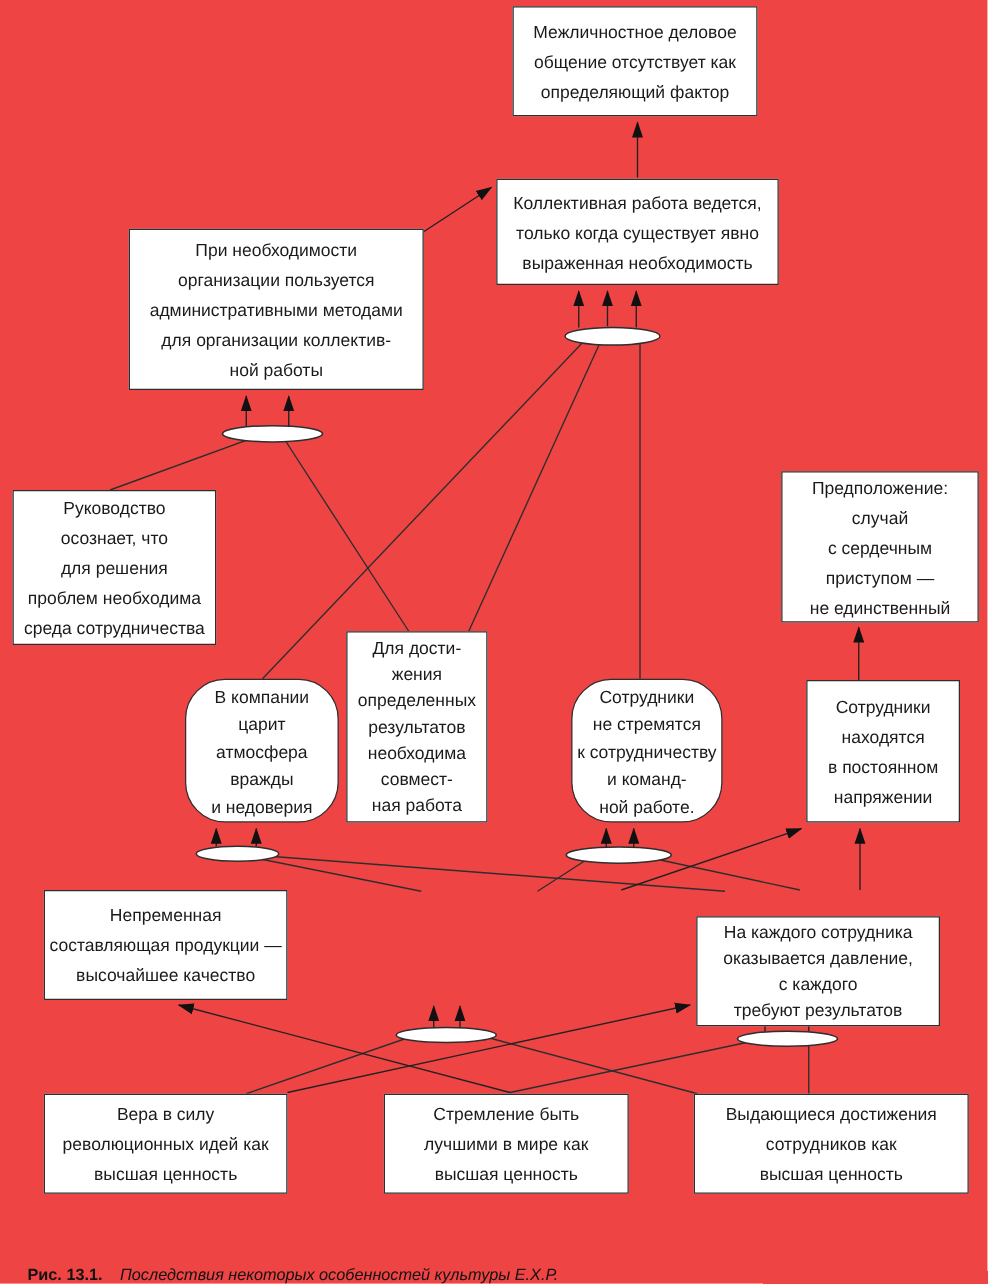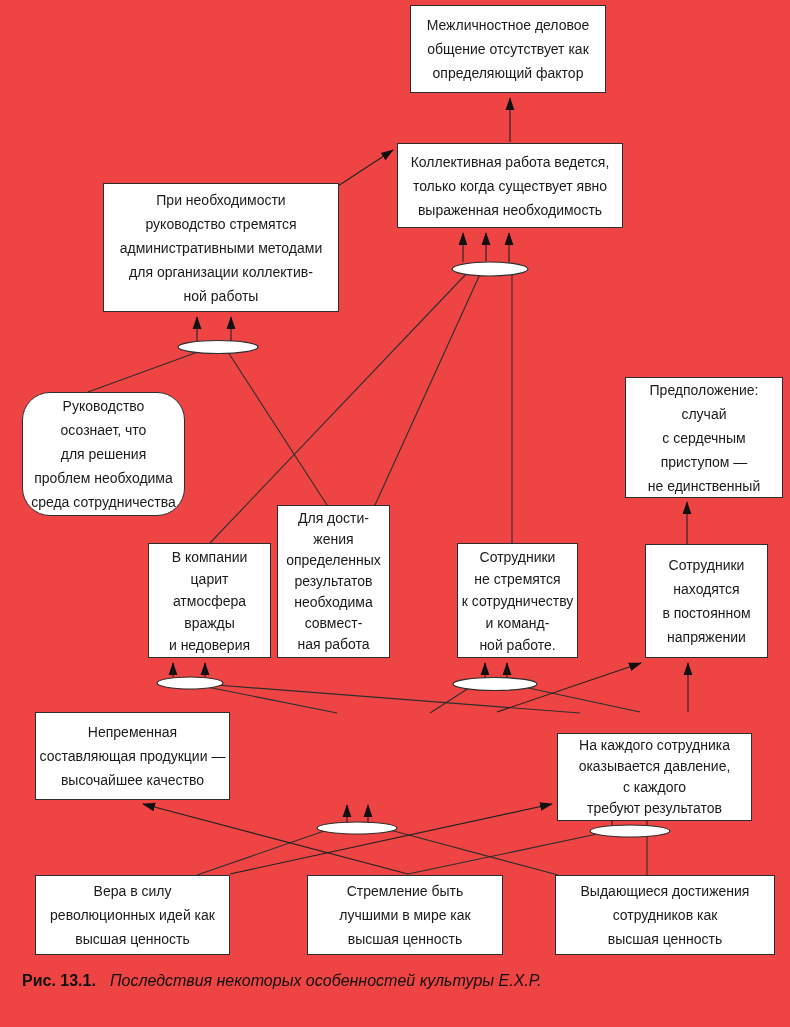--- a/index.html
+++ b/index.html
@@ -24,28 +24,28 @@
     background: #ffffff;
     display: flex;
     align-items: center;
     justify-content: center;
     text-align: center;
     white-space: pre-line;
     font-size: 14px;
     line-height: 24px;
     padding: 0 1px;
   }
-  .lh22 { line-height: 22px; }
+  .lh22 { line-height: 22px; border-radius: 32px; }
   .lh21 { line-height: 21px; }
   .caption {
     position: absolute;
     left: 22px;
-    top: 972px;
+    top: 1012px;
     width: 750px;
-    font-size: 16px;
+    font-size: 13px;
     color: #111;
   }
   .caption .cap-label { font-weight: bold; font-style: normal; margin-right: 14px; }
   .caption .cap-text  { font-style: italic; }
 </style>
 </head>
 <body>
 
 <div class="page">
 
@@ -105,25 +105,25 @@
     </g>
   </svg>
 
   <div class="box" style="left:410px; top:5px;   width:196px; height:88px;">Межличностное деловое
 общение отсутствует как
 определяющий фактор</div>
   <div class="box" style="left:397px; top:143px; width:226px; height:85px;">Коллективная работа ведется,
 только когда существует явно
 выраженная необходимость</div>
   <div class="box" style="left:103px; top:183px; width:236px; height:129px;">При необходимости
-руководство стремятся
+организации пользуется
 административными методами
 для организации коллектив-
 ной работы</div>
-  <div class="box" style="left:22px;  top:392px; width:163px; height:124px;border-radius:28px;">Руководство
+  <div class="box" style="left:10px;  top:392px; width:163px; height:124px;">Руководство
 осознает, что
 для решения
 проблем необходима
 среда сотрудничества</div>
   <div class="box" style="left:625px; top:377px; width:158px; height:121px;">Предположение:
 случай
 с сердечным
 приступом —
 не единственный</div>
   <div class="box lh22" style="left:148px; top:543px; width:123px; height:115px;">В компании

